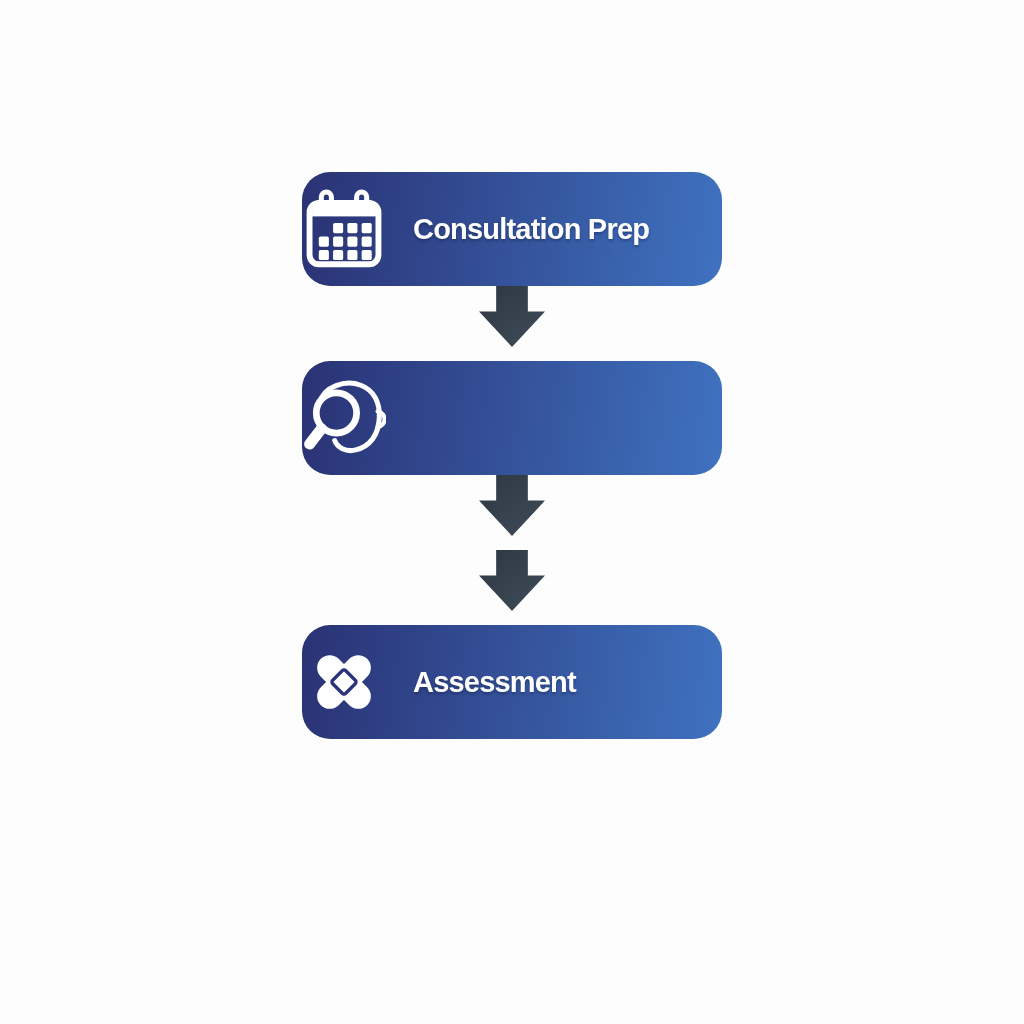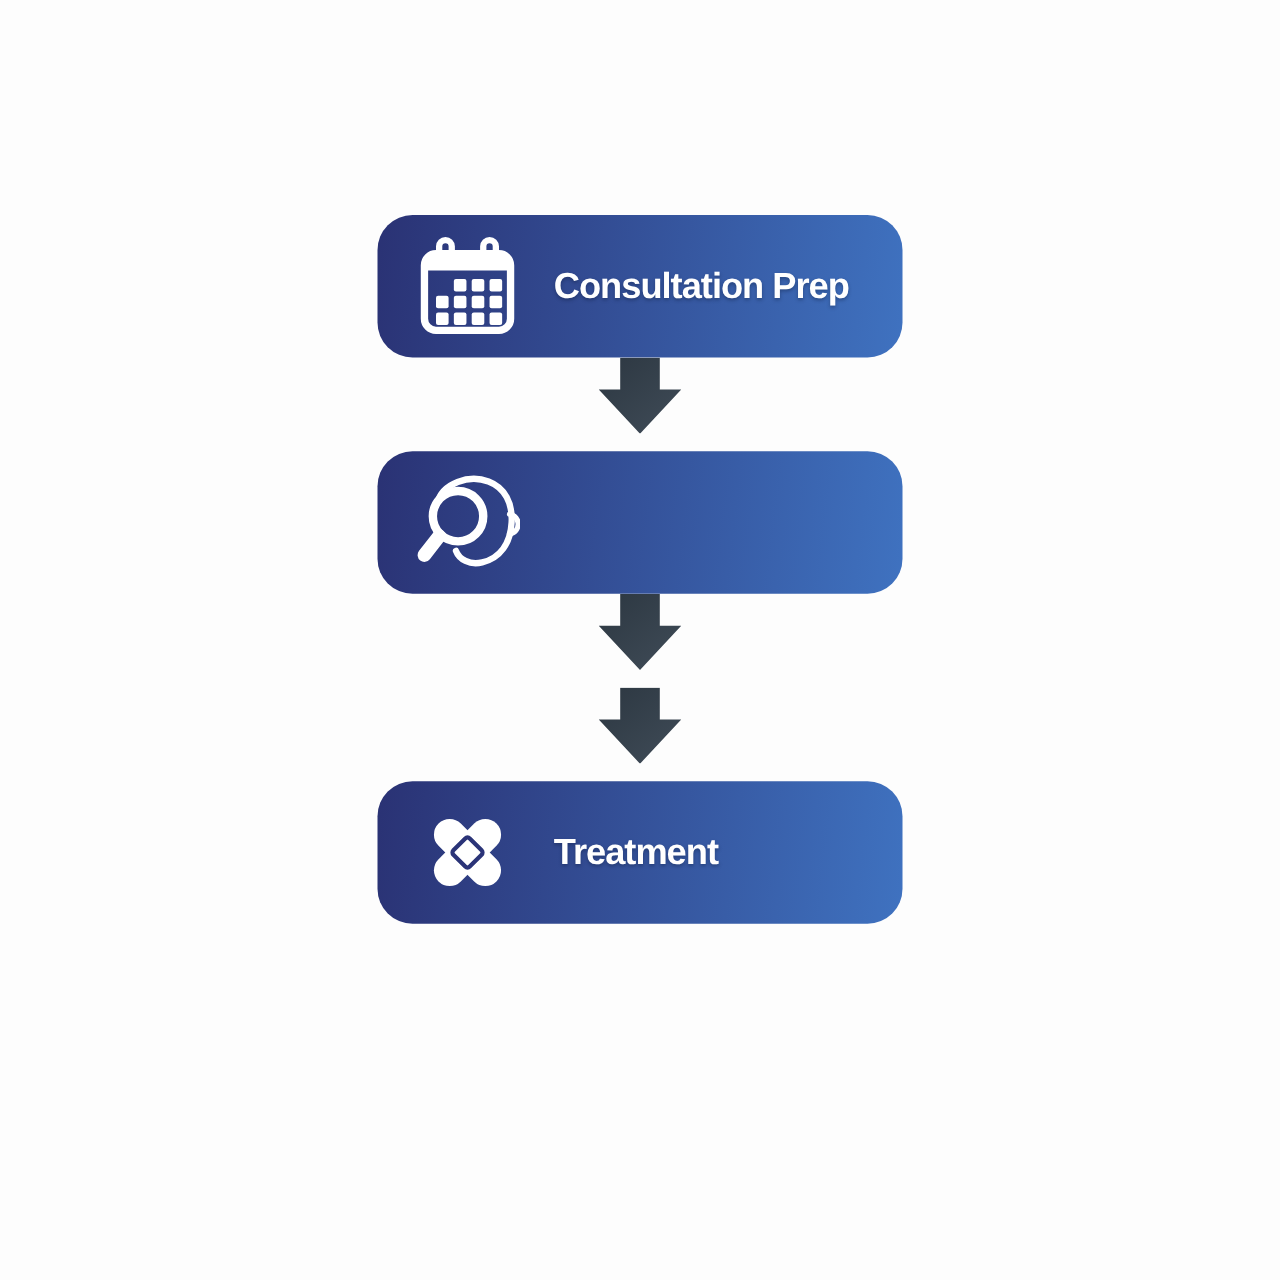--- a/index.html
+++ b/index.html
@@ -23,21 +23,20 @@
     flex-direction: column;
     align-items: center;
   }
   .step {
     width: 420px;
     height: 114px;
     border-radius: 28px;
     background: linear-gradient(97deg, var(--grad-start, #2a3274) 0%, var(--grad-end, #3f72c0) 100%);
     display: flex;
     align-items: center;
-    padding-left: 30px;
     box-sizing: border-box;
     flex: none;
   }
   .icon {
     width: 84px;
     height: 92px;
     display: flex;
     align-items: center;
     justify-content: center;
     flex: none;
@@ -119,17 +118,17 @@
             <rect x="11" y="35" width="78" height="30" rx="15" fill="#fff"></rect>
           </g>
           <g transform="rotate(-45 50 50)">
             <rect x="11" y="35" width="78" height="30" rx="15" fill="#fff"></rect>
           </g>
           <g transform="rotate(45 50 50)">
             <rect x="39" y="39" width="22" height="22" rx="3" fill="#fff" stroke="#2b3478" stroke-width="4"></rect>
           </g>
         </svg>
       </span>
-      <span class="label">Treatment</span>
+      <span class="label">Assessment</span>
     </div>
 
   </div>
 </div>
 
 </body></html>

